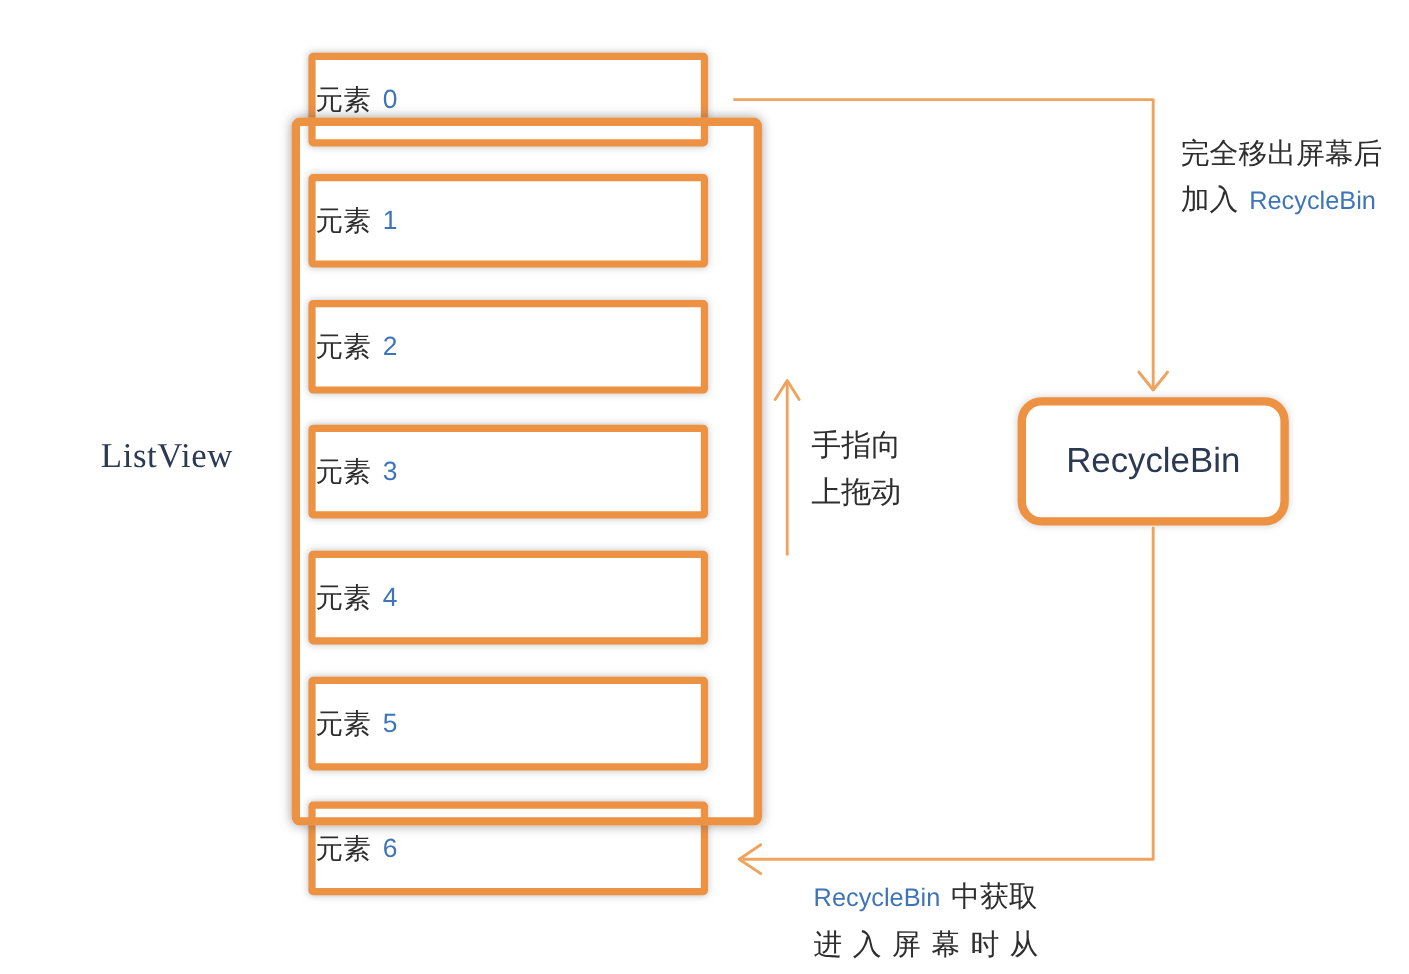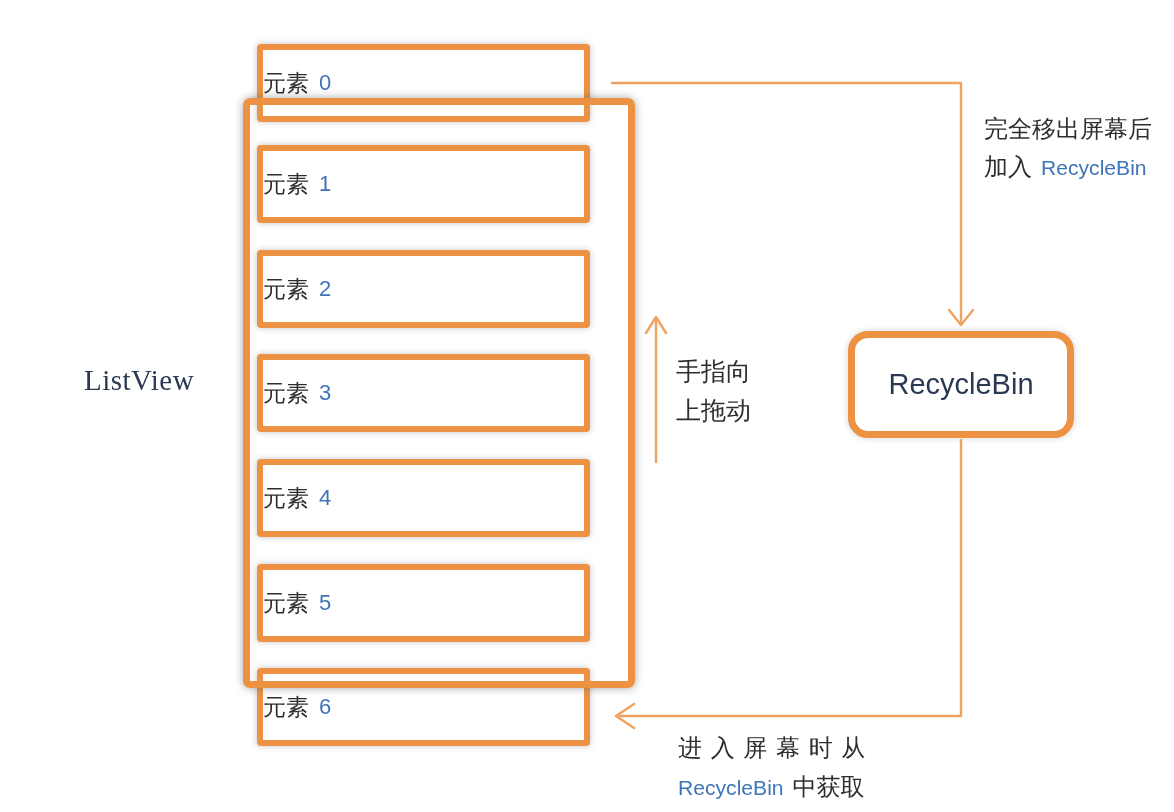--- a/index.html
+++ b/index.html
@@ -144,19 +144,19 @@
   </div>
 
   <div class="note note-tobin">
     <div class="line">完全移出屏幕后</div>
     <div class="line">
       <span class="gap-r">加入</span><span class="en">RecycleBin</span>
     </div>
   </div>
 
   <div class="note note-frombin">
-    <div class="line spaced">进 入 屏 幕 时 从</div>
     <div class="line">
       <span class="en gap-r">RecycleBin</span><span>中获取</span>
     </div>
+    <div class="line spaced">进 入 屏 幕 时 从</div>
   </div>
 
 </div>
 
 </body></html>

